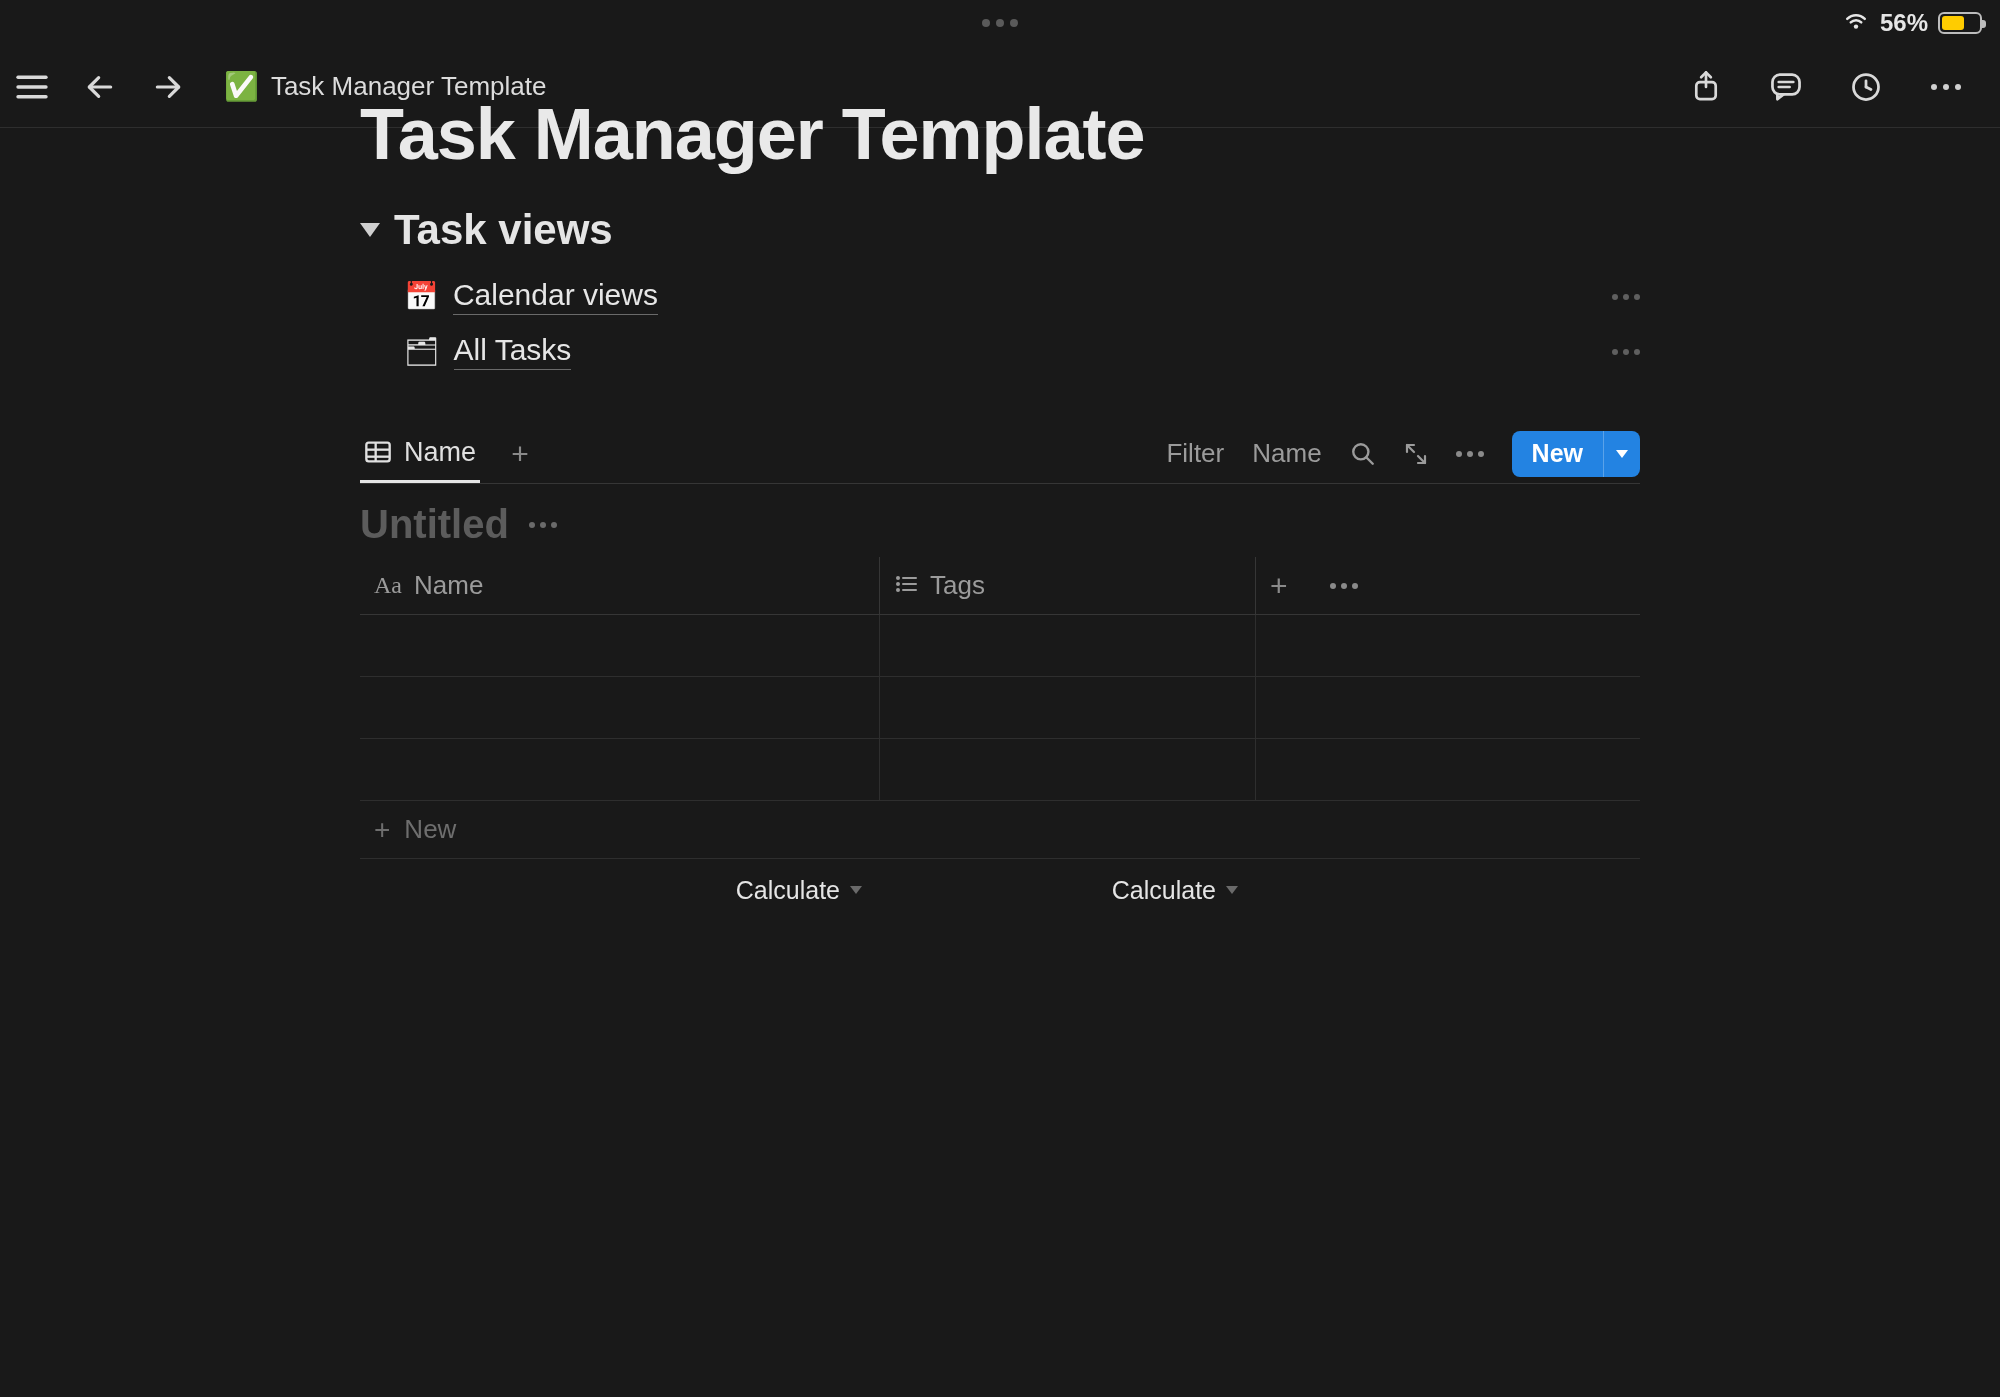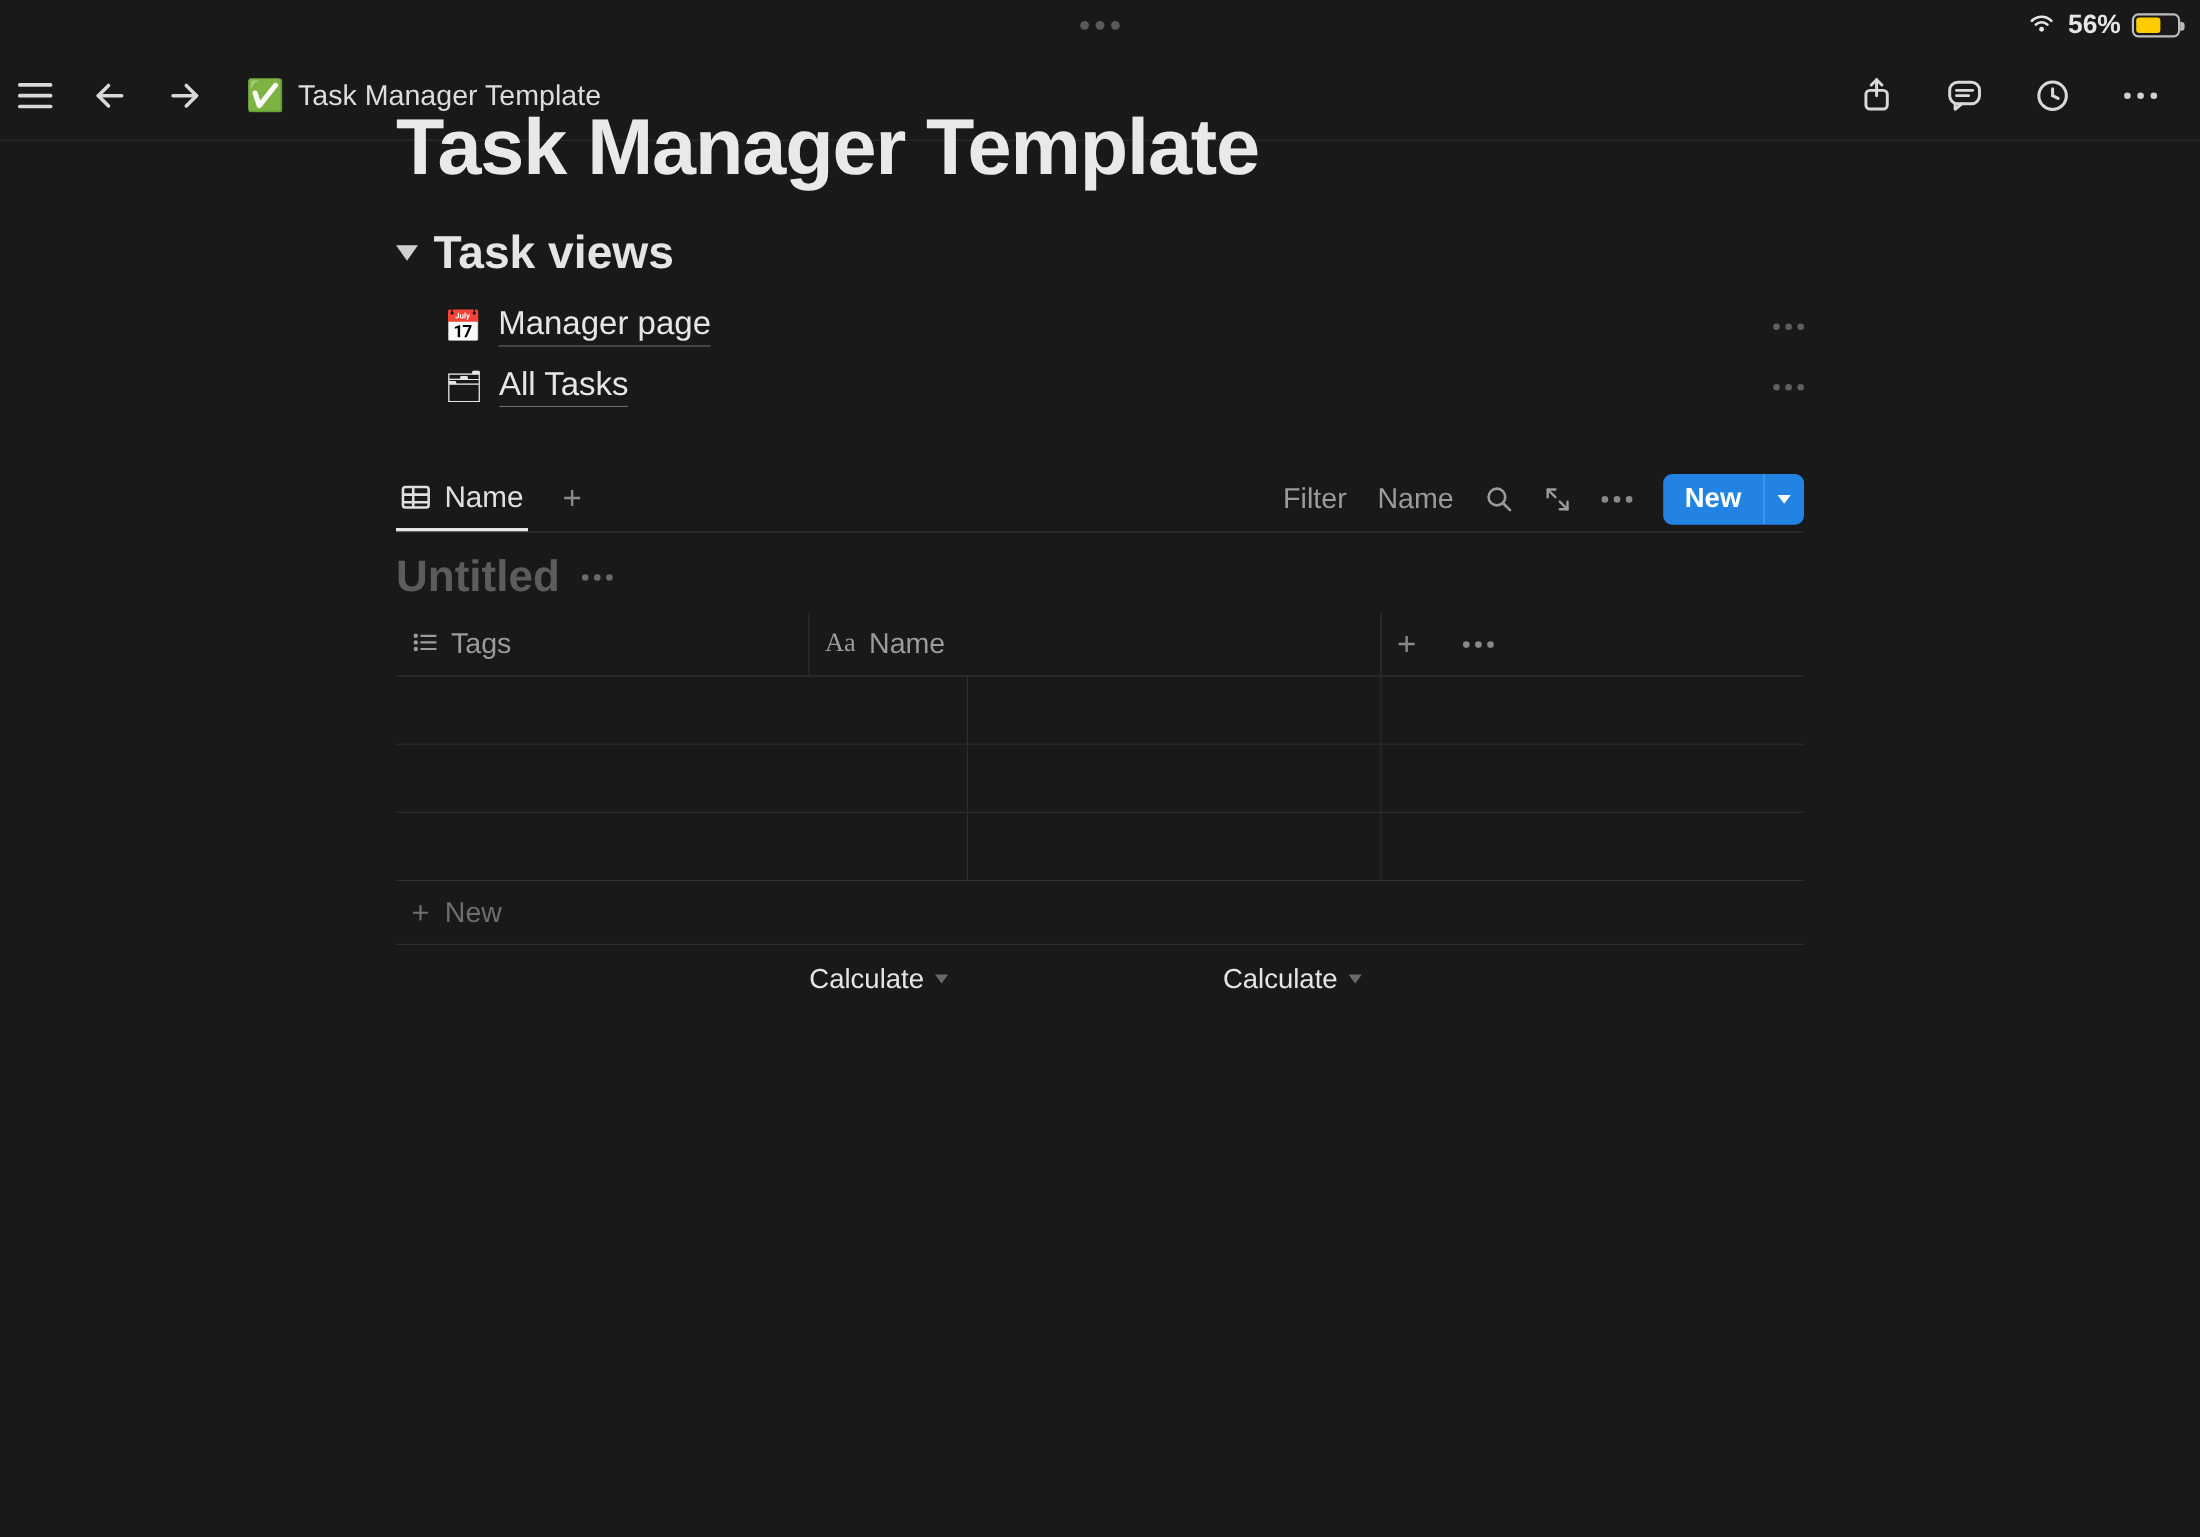--- a/index.html
+++ b/index.html
@@ -412,21 +412,21 @@
     <h1 class="page-title">Task Manager Template</h1>
 
     <div class="toggle-heading">
       <span class="caret"></span>
       <span>Task views</span>
     </div>
 
     <div class="toggle-children">
       <div class="page-link">
         <span class="pemoji">📅</span>
-        <span class="label">Manager page</span>
+        <span class="label">Calendar views</span>
         <span class="row-dots">
             <span></span>
             <span></span>
             <span></span>
           </span>
       </div>
       <div class="page-link">
         <span class="pemoji">🗂</span>
         <span class="label">All Tasks</span>
         <span class="row-dots">
@@ -486,36 +486,36 @@
       <span class="db-title">Untitled</span>
       <span class="db-title-dots">
           <span></span>
           <span></span>
           <span></span>
         </span>
     </div>
 
     <div class="table">
       <div class="th-row">
+        <div class="col name">
+          <span style="font-family:Georgia,serif;color:#9b9b9b;font-size:24px;">Aa</span>
+          <span>Name</span>
+        </div>
         <div class="col tags">
           <span>
             <svg width="24" height="20" viewBox="0 0 24 20">
               <circle cx="4" cy="4" r="2" fill="#9b9b9b"></circle>
                 <line x1="9" y1="4" x2="22" y2="4" stroke="#9b9b9b" stroke-width="2" stroke-linecap="round"></line>
               <circle cx="4" cy="10" r="2" fill="#9b9b9b"></circle>
                 <line x1="9" y1="10" x2="22" y2="10" stroke="#9b9b9b" stroke-width="2" stroke-linecap="round"></line>
               <circle cx="4" cy="16" r="2" fill="#9b9b9b"></circle>
                 <line x1="9" y1="16" x2="22" y2="16" stroke="#9b9b9b" stroke-width="2" stroke-linecap="round"></line>
             </svg>
           </span>
           <span>Tags</span>
-        </div>
-        <div class="col name">
-          <span style="font-family:Georgia,serif;color:#9b9b9b;font-size:24px;">Aa</span>
-          <span>Name</span>
         </div>
         <div class="col spare">
           <span class="add-col">+</span>
           <span class="col-dots">
               <span></span>
               <span></span>
               <span></span>
             </span>
         </div>
       </div>

